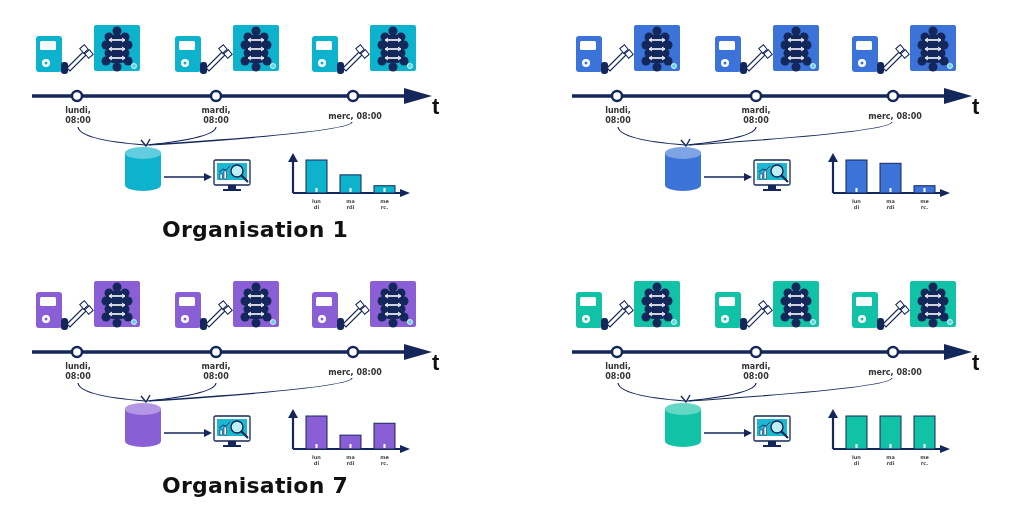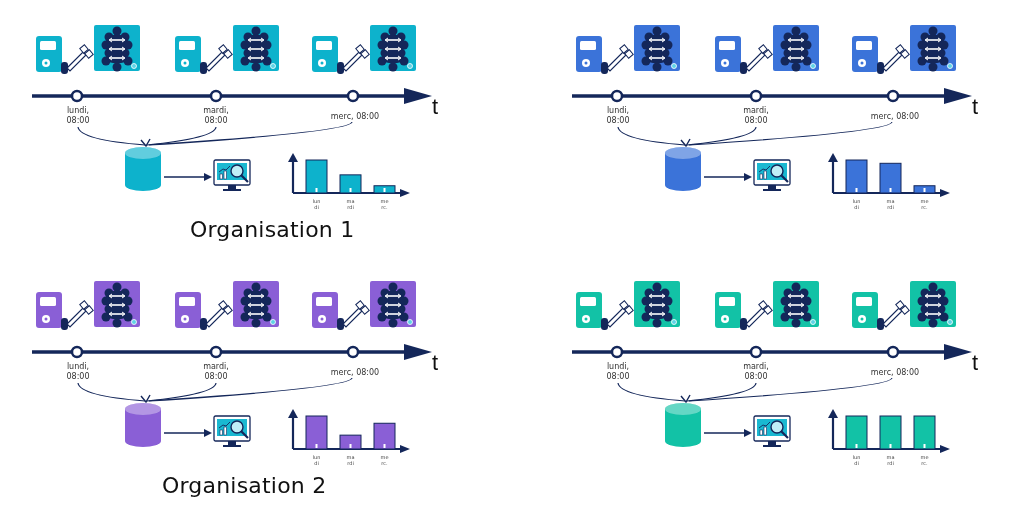--- a/index.html
+++ b/index.html
@@ -1,17 +1,17 @@
 <!DOCTYPE html>
 <html><head>
 <meta charset="utf-8">
 <style>
   html, body { margin:0; padding:0; background:#ffffff; }
   body { width:1024px; height:512px; position:relative; overflow:hidden; font-family:"DejaVu Sans", sans-serif; }
-  .panel { position:absolute; width:512px; height:256px; }
+  .panel { position:absolute; width:512px; height:256px;font-weight:bold; }
   .panel svg { position:absolute; left:0; top:0; }
   .org-title { position:absolute; font-family:"DejaVu Sans", sans-serif; font-size:22px; color:#111; white-space:nowrap; letter-spacing:0.2px; }
   .tick-label { position:absolute; font-size:8px; color:#333; text-align:center; line-height:10px; white-space:pre; }
   .bar-label { position:absolute; font-size:5px; color:#444; text-align:center; line-height:6px; white-space:pre; width:20px; }
   .t-label { position:absolute; font-family:"Liberation Sans", sans-serif; font-size:22px; color:#111; }
 </style>
 </head>
 <body>
 
 <div id="panel-0" class="panel" style="left:0;top:0;">
@@ -173,21 +173,21 @@
     <div class="tick-label" style="left: 196px; top: 106px; width: 40px;">mardi,
 08:00</div>
     <div class="tick-label" style="left: 325px; top: 112px; width: 60px;">merc, 08:00</div>
     <div class="t-label" style="left: 432px; top: 94px;">t</div>
     <div class="bar-label" style="left: 306.5px; top: 198px;">lun
 di</div>
     <div class="bar-label" style="left: 340.5px; top: 198px;">ma
 rdi</div>
     <div class="bar-label" style="left: 374.5px; top: 198px;">me
 rc.</div>
-    <div class="org-title" style="left: 162px; top: 217px; margin-left: 28px;">Organisation 1</div>
+    <div class="org-title" style="left: 162px; top: 217px;">Organisation 1</div>
   </div>
 <div id="panel-1" class="panel" style="left:540px;top:0;">
     <svg width="512" height="256" viewBox="0 0 512 256">
       <g transform="translate(36,36)">
         <rect x="0" y="0" width="26" height="36" rx="3" fill="#3b73d9"></rect>
         <rect x="4" y="5" width="16" height="9" rx="1.5" fill="#fff"></rect>
         <circle cx="10" cy="27" r="4" fill="#fff"></circle>
         <circle cx="10" cy="27" r="1.5" fill="#3b73d9"></circle>
       </g>
       <g transform="translate(61,42)">
@@ -508,21 +508,21 @@
     <div class="tick-label" style="left: 196px; top: 106px; width: 40px;">mardi,
 08:00</div>
     <div class="tick-label" style="left: 325px; top: 112px; width: 60px;">merc, 08:00</div>
     <div class="t-label" style="left: 432px; top: 94px;">t</div>
     <div class="bar-label" style="left: 306.5px; top: 198px;">lun
 di</div>
     <div class="bar-label" style="left: 340.5px; top: 198px;">ma
 rdi</div>
     <div class="bar-label" style="left: 374.5px; top: 198px;">me
 rc.</div>
-    <div class="org-title" style="left: 162px; top: 217px;">Organisation 2</div>
+    <div class="org-title" style="left: 162px; top: 217px;">Organisation 7</div>
   </div>
 <div id="panel-3" class="panel" style="left:540px;top:256px;">
     <svg width="512" height="256" viewBox="0 0 512 256">
       <g transform="translate(36,36)">
         <rect x="0" y="0" width="26" height="36" rx="3" fill="#12c2a6"></rect>
         <rect x="4" y="5" width="16" height="9" rx="1.5" fill="#fff"></rect>
         <circle cx="10" cy="27" r="4" fill="#fff"></circle>
         <circle cx="10" cy="27" r="1.5" fill="#12c2a6"></circle>
       </g>
       <g transform="translate(61,42)">

